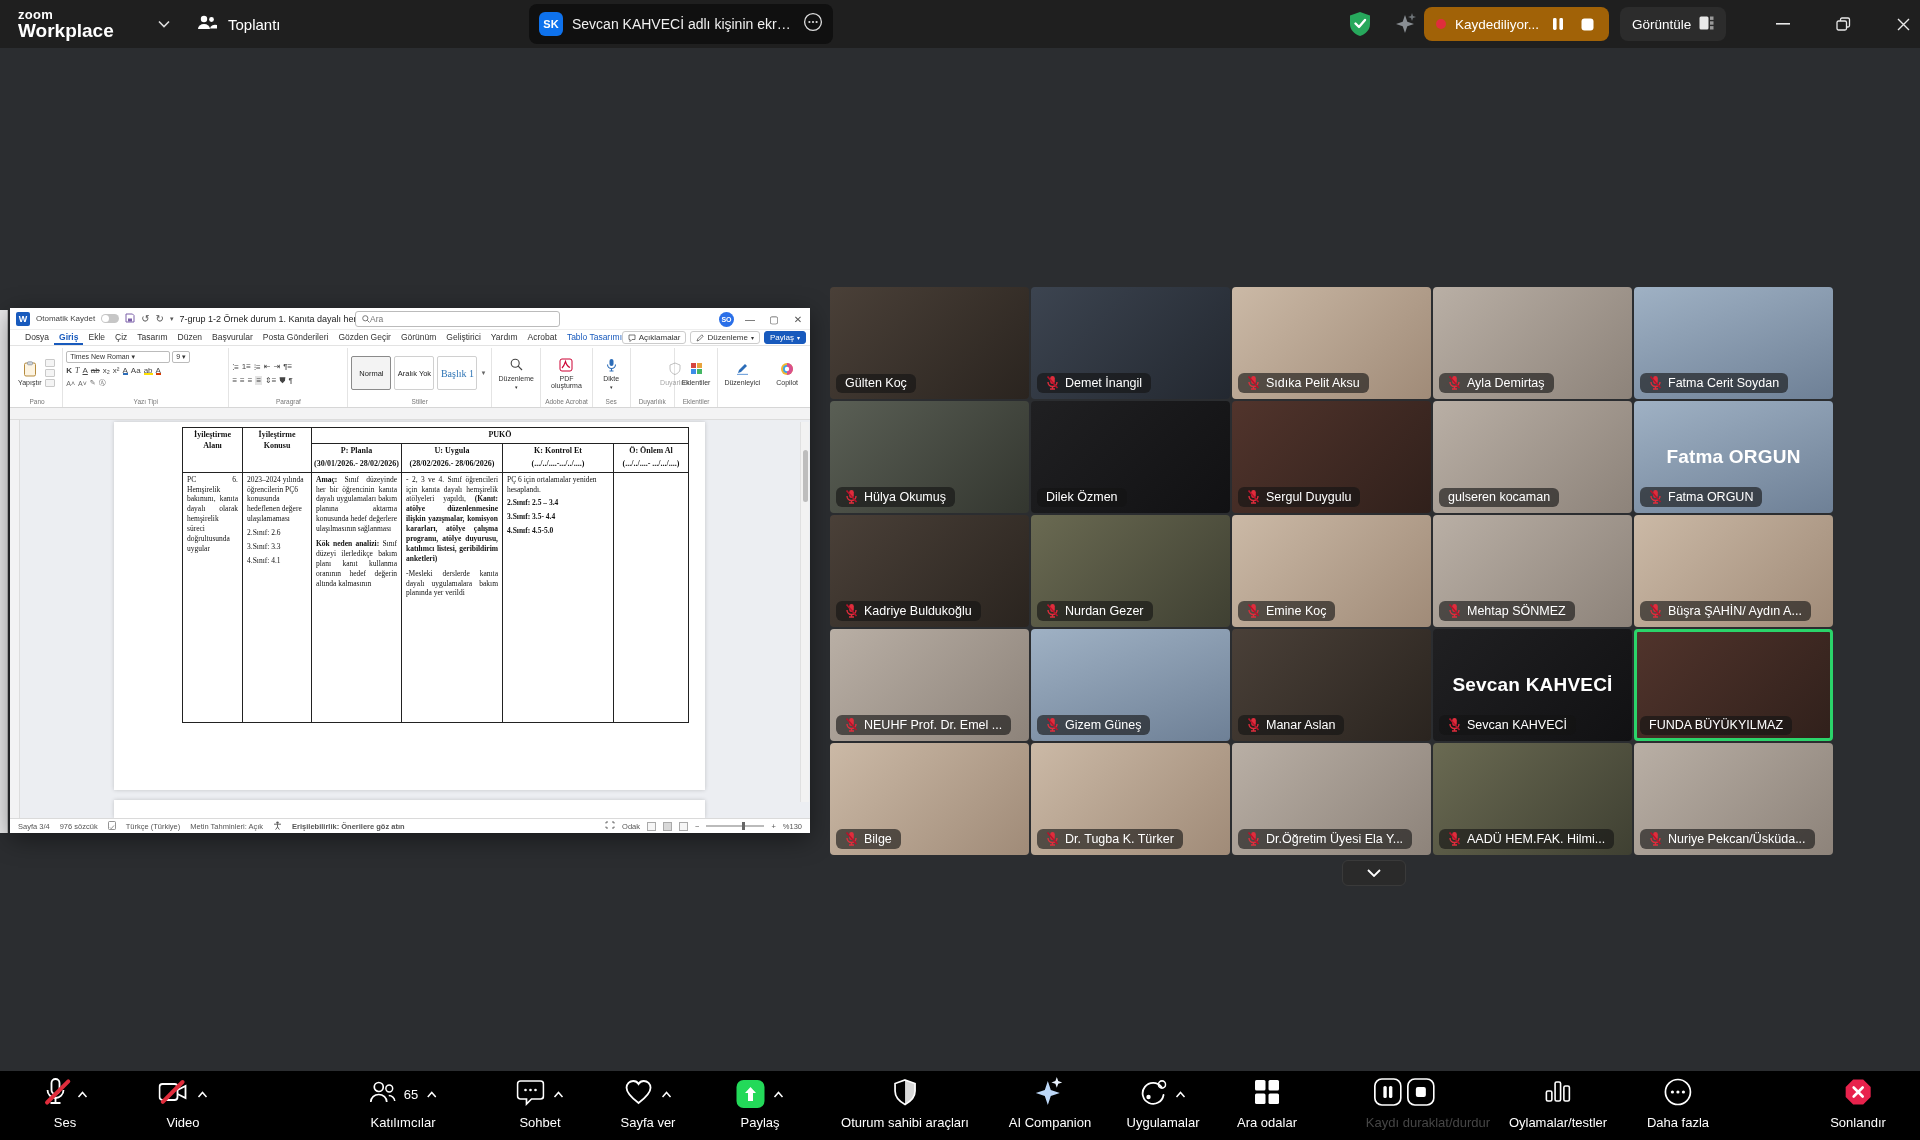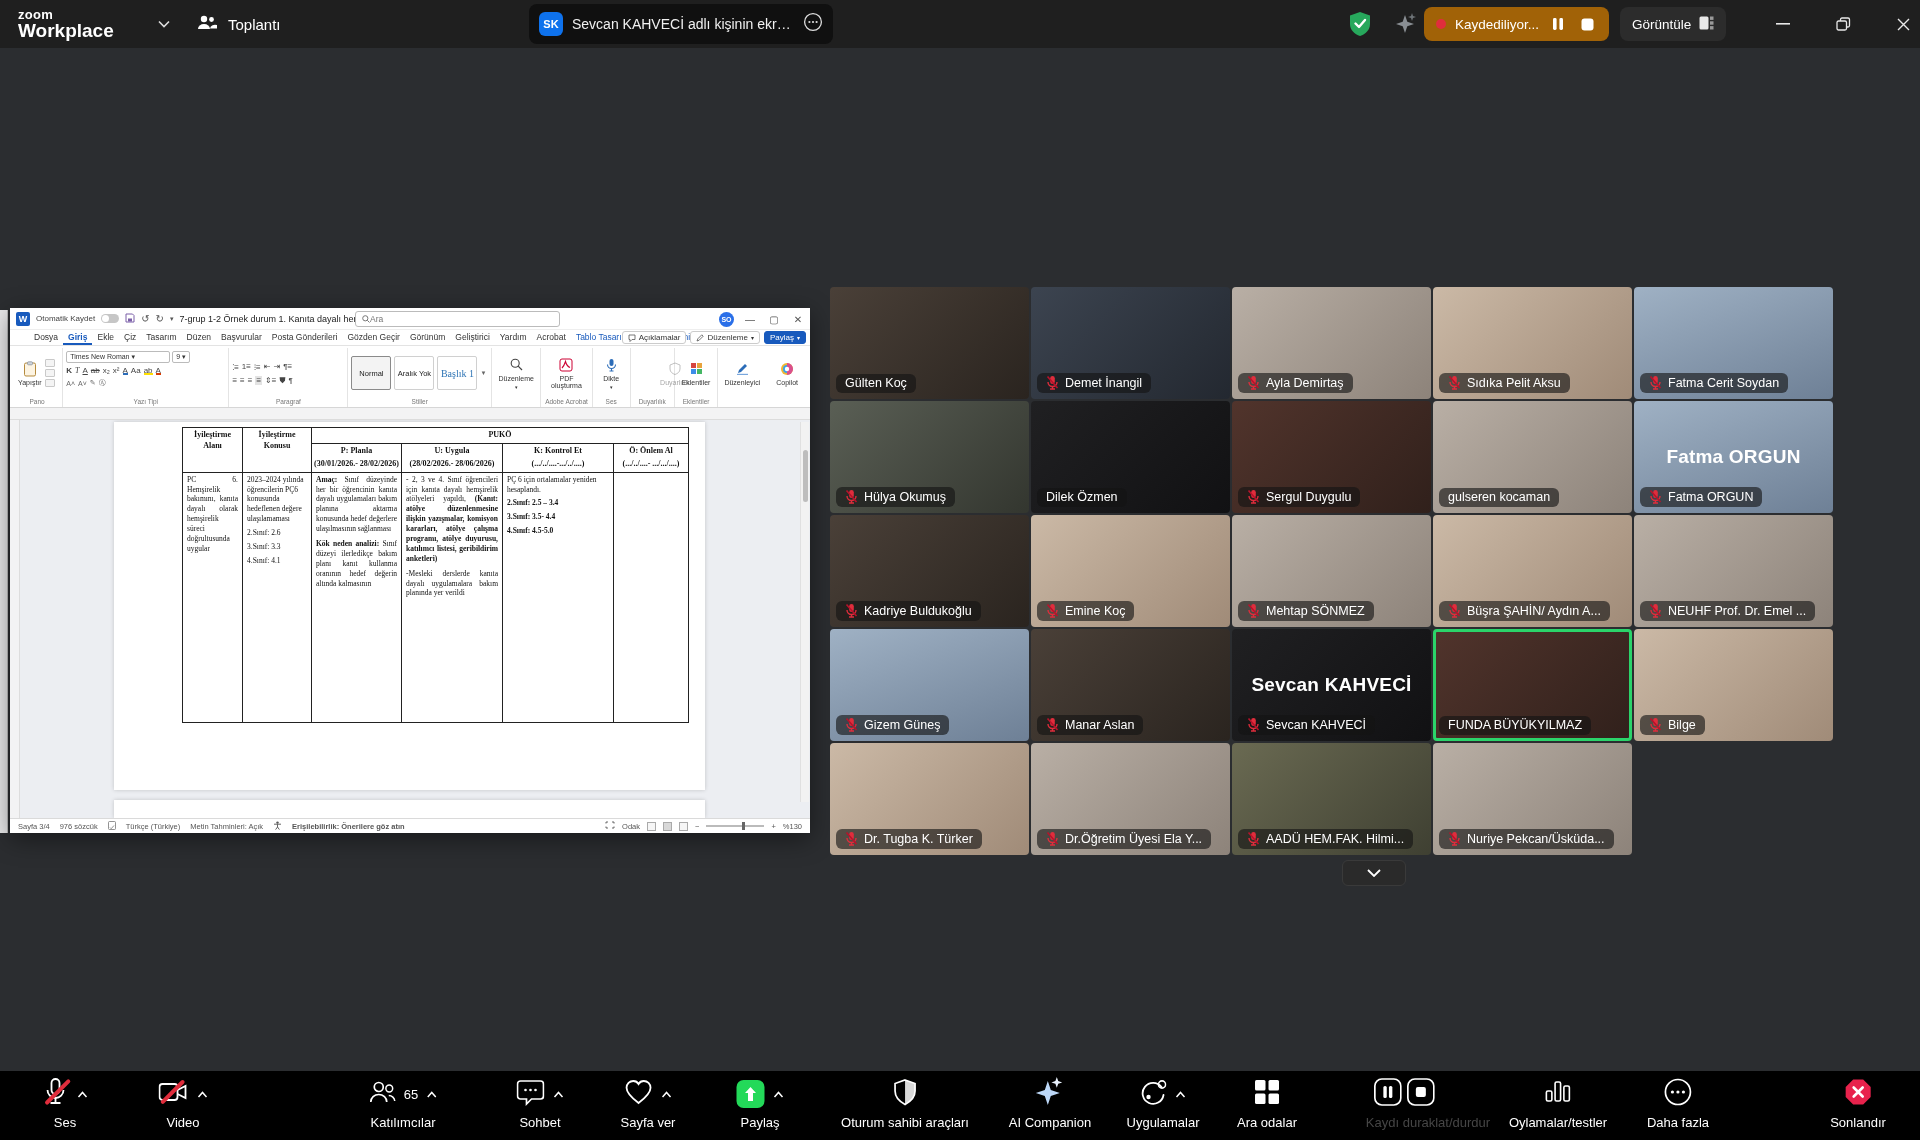--- a/index.html
+++ b/index.html
@@ -53,21 +53,21 @@
   .w-doctitle { font-size:9px; color:#222; white-space:nowrap; overflow:hidden; max-width:190px; }
   .w-search { position:absolute; left:345px; top:3px; width:205px; height:16px; border:1px solid #bbb;
           border-radius:3px; display:flex; align-items:center; padding:0 6px; background:#fff; }
   .w-search input { border:none; outline:none; font-size:8.5px; width:160px; color:#333;
           font-family:"Liberation Sans", sans-serif; background:transparent; }
   .w-tb-right { position:absolute; right:4px; top:0; height:22px; display:flex; align-items:center; gap:8px; }
   .w-account { width:15px; height:15px; border-radius:50%; background:#2a6fe8; color:#fff; font-size:7px;
           font-weight:bold; display:flex; align-items:center; justify-content:center; }
   .w-winbtn { font-size:10px; color:#555; width:16px; text-align:center; }
 
-  .w-tabs { position:relative; height:16px; display:flex; align-items:center; padding-left:19px;
+  .w-tabs { position:relative; height:16px; display:flex; align-items:center; padding-left:10px;
           background:#fff; border-bottom:1px solid #e3e3e3; }
   #w-tab-list { display:flex; gap:0; align-items:center; }
   .w-tab { font-size:8.5px; color:#333; padding:0 5px; line-height:15px; white-space:nowrap; }
   .w-tab.active { color:#185abd; font-weight:bold; box-shadow:inset 0 -2px 0 #185abd; }
   .w-tab.ctx { color:#185abd; }
   .w-tabs-right { position:absolute; right:4px; top:1px; display:flex; gap:4px; align-items:center; }
   .w-chipbtn { font-size:8px; color:#333; border:1px solid #ccc; border-radius:3px; padding:1px 5px;
           display:flex; gap:3px; align-items:center; background:#fff; white-space:nowrap; }
   .w-chipbtn.blue { background:#185abd; border-color:#185abd; color:#fff; }
 
@@ -651,40 +651,40 @@
           <div class="pill">
             <svg width="13" height="15" viewBox="0 0 13 15">
               <rect x="4.2" y="1" width="4.6" height="8" rx="2.3" fill="#e02d3c"></rect>
               <path d="M2 7 a4.5 4.5 0 0 0 9 0" fill="none" stroke="#e02d3c" stroke-width="1.4"></path>
               <path d="M6.5 11.5 V14 M4 14 h5" stroke="#e02d3c" stroke-width="1.4"></path>
               <path d="M1.5 1.5 L11.5 13" stroke="#b8122b" stroke-width="1.6"></path>
             </svg>
             <span class="nm">Demet İnangil</span>
           </div>
         </div>
+        <div class="tile tone-7">
+          <div class="pill">
+            <svg width="13" height="15" viewBox="0 0 13 15">
+              <rect x="4.2" y="1" width="4.6" height="8" rx="2.3" fill="#e02d3c"></rect>
+              <path d="M2 7 a4.5 4.5 0 0 0 9 0" fill="none" stroke="#e02d3c" stroke-width="1.4"></path>
+              <path d="M6.5 11.5 V14 M4 14 h5" stroke="#e02d3c" stroke-width="1.4"></path>
+              <path d="M1.5 1.5 L11.5 13" stroke="#b8122b" stroke-width="1.6"></path>
+            </svg>
+            <span class="nm">Sıdıka Pelit Aksu</span>
+          </div>
+        </div>
         <div class="tile tone-3">
           <div class="pill">
             <svg width="13" height="15" viewBox="0 0 13 15">
               <rect x="4.2" y="1" width="4.6" height="8" rx="2.3" fill="#e02d3c"></rect>
               <path d="M2 7 a4.5 4.5 0 0 0 9 0" fill="none" stroke="#e02d3c" stroke-width="1.4"></path>
               <path d="M6.5 11.5 V14 M4 14 h5" stroke="#e02d3c" stroke-width="1.4"></path>
               <path d="M1.5 1.5 L11.5 13" stroke="#b8122b" stroke-width="1.6"></path>
             </svg>
             <span class="nm">Ayla Demirtaş</span>
-          </div>
-        </div>
-        <div class="tile tone-7">
-          <div class="pill">
-            <svg width="13" height="15" viewBox="0 0 13 15">
-              <rect x="4.2" y="1" width="4.6" height="8" rx="2.3" fill="#e02d3c"></rect>
-              <path d="M2 7 a4.5 4.5 0 0 0 9 0" fill="none" stroke="#e02d3c" stroke-width="1.4"></path>
-              <path d="M6.5 11.5 V14 M4 14 h5" stroke="#e02d3c" stroke-width="1.4"></path>
-              <path d="M1.5 1.5 L11.5 13" stroke="#b8122b" stroke-width="1.6"></path>
-            </svg>
-            <span class="nm">Sıdıka Pelit Aksu</span>
           </div>
         </div>
         <div class="tile tone-4">
           <div class="pill">
             <svg width="13" height="15" viewBox="0 0 13 15">
               <rect x="4.2" y="1" width="4.6" height="8" rx="2.3" fill="#e02d3c"></rect>
               <path d="M2 7 a4.5 4.5 0 0 0 9 0" fill="none" stroke="#e02d3c" stroke-width="1.4"></path>
               <path d="M6.5 11.5 V14 M4 14 h5" stroke="#e02d3c" stroke-width="1.4"></path>
               <path d="M1.5 1.5 L11.5 13" stroke="#b8122b" stroke-width="1.6"></path>
             </svg>
@@ -737,20 +737,31 @@
         </div>
         <div class="tile tone-0">
           <div class="pill">
             <svg width="13" height="15" viewBox="0 0 13 15">
               <rect x="4.2" y="1" width="4.6" height="8" rx="2.3" fill="#e02d3c"></rect>
               <path d="M2 7 a4.5 4.5 0 0 0 9 0" fill="none" stroke="#e02d3c" stroke-width="1.4"></path>
               <path d="M6.5 11.5 V14 M4 14 h5" stroke="#e02d3c" stroke-width="1.4"></path>
               <path d="M1.5 1.5 L11.5 13" stroke="#b8122b" stroke-width="1.6"></path>
             </svg>
             <span class="nm">Kadriye Buldukoğlu</span>
+          </div>
+        </div>
+        <div class="tile tone-6">
+          <div class="pill">
+            <svg width="13" height="15" viewBox="0 0 13 15">
+              <rect x="4.2" y="1" width="4.6" height="8" rx="2.3" fill="#e02d3c"></rect>
+              <path d="M2 7 a4.5 4.5 0 0 0 9 0" fill="none" stroke="#e02d3c" stroke-width="1.4"></path>
+              <path d="M6.5 11.5 V14 M4 14 h5" stroke="#e02d3c" stroke-width="1.4"></path>
+              <path d="M1.5 1.5 L11.5 13" stroke="#b8122b" stroke-width="1.6"></path>
+            </svg>
+            <span class="nm">Nurdan Gezer</span>
           </div>
         </div>
         <div class="tile tone-7">
           <div class="pill">
             <svg width="13" height="15" viewBox="0 0 13 15">
               <rect x="4.2" y="1" width="4.6" height="8" rx="2.3" fill="#e02d3c"></rect>
               <path d="M2 7 a4.5 4.5 0 0 0 9 0" fill="none" stroke="#e02d3c" stroke-width="1.4"></path>
               <path d="M6.5 11.5 V14 M4 14 h5" stroke="#e02d3c" stroke-width="1.4"></path>
               <path d="M1.5 1.5 L11.5 13" stroke="#b8122b" stroke-width="1.6"></path>
             </svg>

